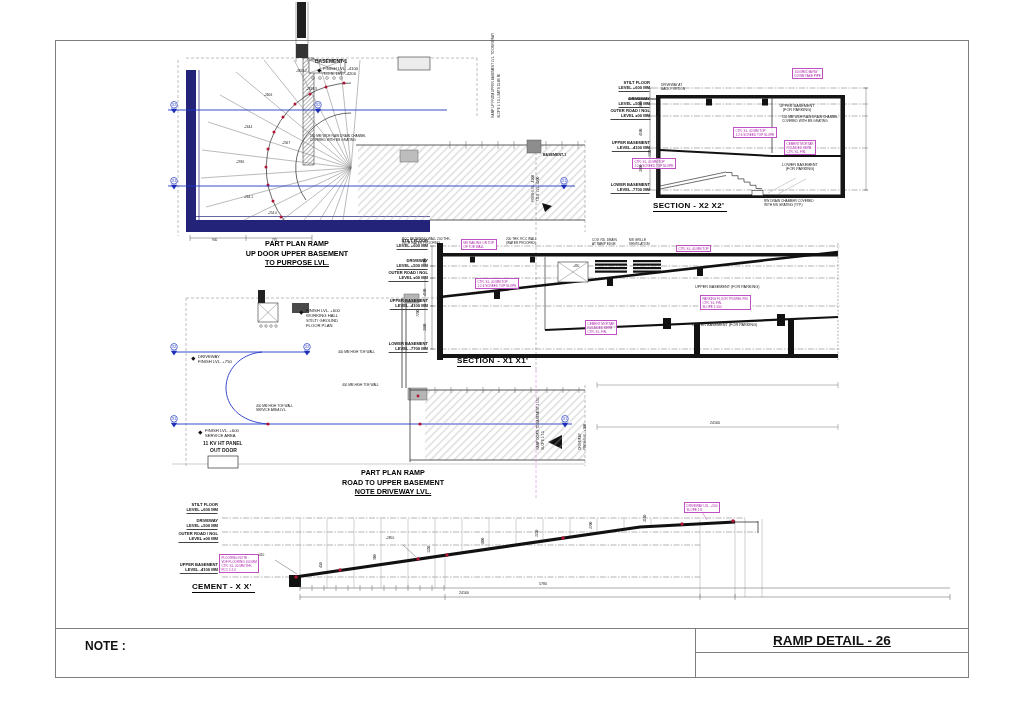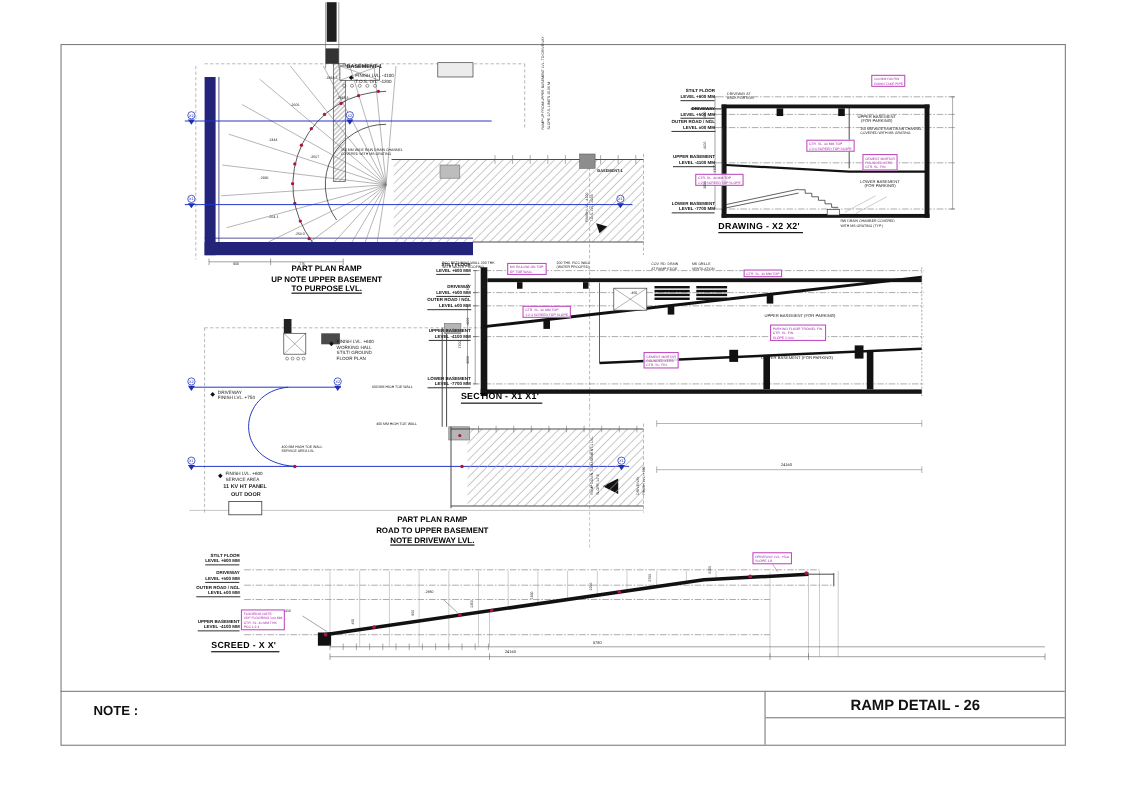--- a/index.html
+++ b/index.html
@@ -24,21 +24,21 @@
   .ptitle{position:absolute;transform:translateX(-50%);text-align:center;font-weight:bold;
           font-size:7.2px;line-height:1.32;color:#000;white-space:nowrap;}
   .ptitle .u{text-decoration:underline;}
   .diamond{position:absolute;width:2.6px;height:2.6px;background:#111;transform:rotate(45deg);}
   .notebox{position:absolute;left:55px;top:628px;width:640px;height:48px;border-top:1px solid #7e7e7e;}
   .note-title{position:absolute;left:10px;top:10px;font-size:12px;font-weight:bold;padding-left:20px;}
   .note-line{position:absolute;left:10px;top:20px;font-size:12.5px;font-weight:bold;}
   .tbright{position:absolute;left:695px;top:628px;width:272px;height:48px;border-top:1px solid #7e7e7e;
            border-left:1px solid #7e7e7e;}
   .tbrow1{position:absolute;left:0;top:0;width:100%;height:23px;border-bottom:1px solid #7e7e7e;
-          display:flex;align-items:center;justify-content:center;font-size:13.5px;font-weight:bold;}
+          display:flex;align-items:center;justify-content:center;font-size:13.5px;font-weight:bold;text-decoration:underline;}
   .tbrow2{position:absolute;left:0;top:24px;width:100%;height:24px;
           display:flex;align-items:center;justify-content:center;font-size:13.5px;font-weight:bold;}
 </style>
 </head>
 <body>
 
 <div id="canvas">
   <div class="pageborder"></div>
 
   <svg class="draw" width="1024" height="724" viewBox="0 0 1024 724">
@@ -260,21 +260,21 @@
   </div>
   <div class="lbl t32 rot" style="left:496px;top:114px">RAMP UP FROM UPPER BASEMENT LVL. TO DRIVEWAY</div>
   <div class="lbl t32 rot" style="left:502px;top:114px">SLOPE 1:7.5, LIMITS 15.06 M</div>
   <div class="lbl t36 b" style="left:543px;top:153px">BASEMENT-1</div>
   <div class="lbl t32 rot" style="left:536px;top:198px">FINISH LVL. -4100</div>
   <div class="lbl t32 rot" style="left:541px;top:198px">T.O.S. LVL. -4200</div>
   <div class="lbl t32" style="left:212px;top:239px">900</div>
   <div class="lbl t32" style="left:272px;top:239px">775</div>
   <div class="ptitle" style="left:297px;top:239px">
     <div>PART PLAN RAMP</div>
-      <div>UP NOTE UPPER BASEMENT</div>
+      <div>UP DOOR UPPER BASEMENT</div>
       <div class="u">TO PURPOSE LVL.</div>
   </div>
 
   <div class="diamond" style="left:300px;top:311px"></div>
   <div class="lbl" style="left:306px;top:309px">
     <div>FINISH LVL. +600</div>
       <div>WORKING HALL</div>
     <div>STILT/ GROUND</div>
       <div>FLOOR PLAN</div>
   </div>
@@ -360,21 +360,21 @@
       <div>1:2:4 SCREED TOP SLOPE</div>
     </div>
   <div class="lbl t32" style="left:764px;top:200px">
       <div>RW DRAIN CHAMBER COVERED</div>
       <div>WITH MS GRATING (TYP.)</div>
     </div>
   <div class="lbl t32 rot" style="left:644px;top:103px">600</div>
   <div class="lbl t32 rot" style="left:644px;top:132px">4100</div>
   <div class="lbl t32 rot" style="left:644px;top:168px">3600</div>
   <div class="lbl t32 rot" style="left:653px;top:153px">7700</div>
-  <div class="sec-title" style="left:653px;top:201px">DRAWING - X2  X2'</div>
+  <div class="sec-title" style="left:653px;top:201px">SECTION - X2  X2'</div>
 
   <div class="lvl" style="left:428px;top:239px">
       <div>STILT FLOOR</div>
       <div>LEVEL +600 MM</div>
     </div>
   <div class="lvl" style="left:428px;top:259px">
       <div>DRIVEWAY</div>
       <div>LEVEL +500 MM</div>
     </div>
   <div class="lvl" style="left:428px;top:271px">
@@ -427,21 +427,21 @@
       <div>CTR. SL. FIN.</div>
     </div>
   <div class="mag" style="left:676px;top:245px">
       <div>CTR. SL. 40 MM TOP</div>
     </div>
   <div class="lbl t36" style="left:710px;top:421px">24160</div>
   <div class="lbl t32 rot" style="left:428px;top:260px">600</div>
   <div class="lbl t32 rot" style="left:428px;top:292px">4100</div>
   <div class="lbl t32 rot" style="left:428px;top:327px">3600</div>
   <div class="lbl t32 rot" style="left:421px;top:313px">7700</div>
-  <div class="sec-title" style="left:419px;top:356px">SECTION - X1  X1'</div>
+  <div class="sec-title" style="left:457px;top:356px">SECTION - X1  X1'</div>
 
   <div class="lvl" style="left:218px;top:503px">
       <div>STILT FLOOR</div>
       <div>LEVEL +600 MM</div>
     </div>
   <div class="lvl" style="left:218px;top:519px">
       <div>DRIVEWAY</div>
       <div>LEVEL +500 MM</div>
     </div>
   <div class="lvl" style="left:218px;top:532px">
@@ -466,21 +466,21 @@
   <div class="lbl t32" style="left:386px;top:537px">-2850</div>
   <div class="lbl t32 rot" style="left:324px;top:564px">450</div>
   <div class="lbl t32 rot" style="left:378px;top:556px">900</div>
   <div class="lbl t32 rot" style="left:432px;top:549px">1350</div>
   <div class="lbl t32 rot" style="left:486px;top:541px">1800</div>
   <div class="lbl t32 rot" style="left:540px;top:533px">2250</div>
   <div class="lbl t32 rot" style="left:594px;top:525px">2700</div>
   <div class="lbl t32 rot" style="left:648px;top:518px">3150</div>
   <div class="lbl t36" style="left:539px;top:582px">5780</div>
   <div class="lbl t36" style="left:459px;top:591px">24160</div>
-  <div class="sec-title" style="left:192px;top:582px">SCREED - X  X'</div>
+  <div class="sec-title" style="left:192px;top:582px">CEMENT - X  X'</div>
 
   <div class="notebox">
     <div class="note-title">NOTE :</div>
   </div>
   <div class="tbright">
     <div class="tbrow1">RAMP DETAIL - 26</div>
   </div>
 </div>
 
 </body></html>

